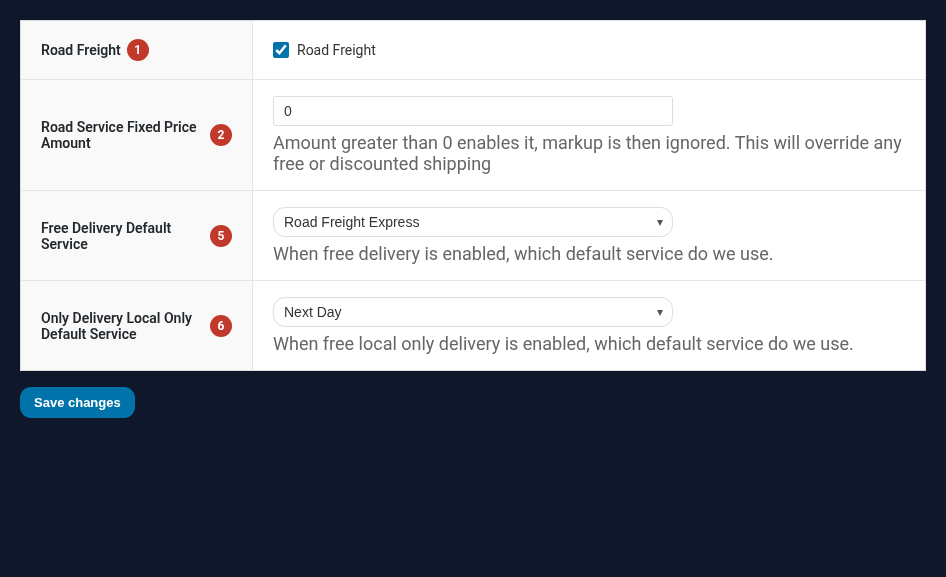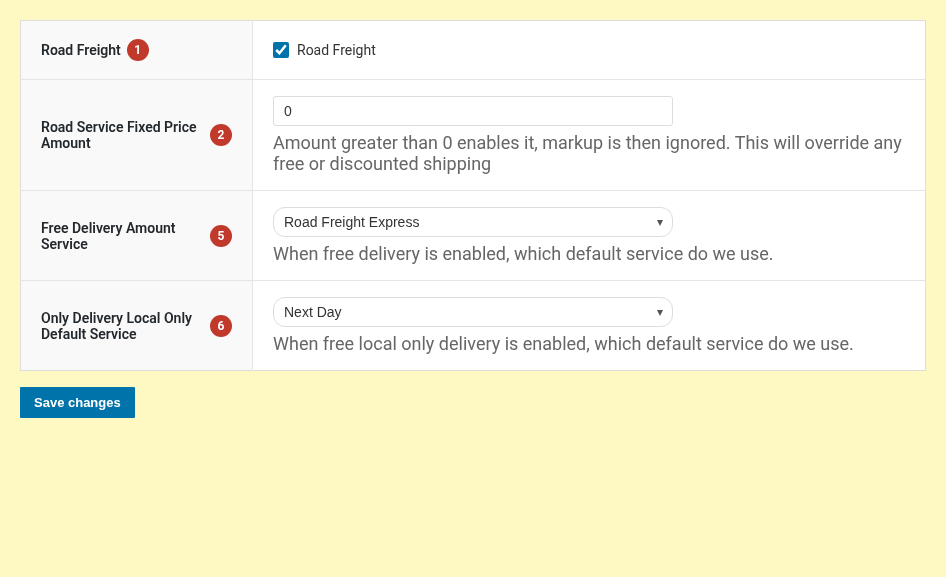--- a/index.html
+++ b/index.html
@@ -7,21 +7,21 @@
     body {
       background: #f1f1f1;
       font-family: -apple-system, BlinkMacSystemFont, "Segoe UI", Roboto, sans-serif;
       font-size: 14px;
       color: #333;
     }
 
     .page-container {
       width: 946px;
       min-height: 577px;
-      background: #fef9c3;
+      background: #0f172a;
       padding: 20px 20px 20px 20px;
     }
 
     .settings-table {
       width: 100%;
       border-collapse: collapse;
       background: #fff;
       border: 1px solid #ddd;
     }
 
@@ -147,21 +147,21 @@
       font-size: 14px;
       color: #333;
     }
 
     .save-btn {
       margin-top: 16px;
       background: #0073aa;
       color: #fff;
       border: none;
       padding: 8px 14px;
-      border-radius: 1px;
+      border-radius: 11px;
       font-size: 13px;
       font-weight: 600;
       cursor: pointer;
     }
   </style>
 </head>
 <body>
 
 <div class="page-container">
   <table class="settings-table" id="settings-table-el">
@@ -185,21 +185,21 @@
             <div class="label-inner">
               <span class="label-text">Road Service Fixed Price Amount</span>
               <span class="badge">2</span>
             </div>
           </td>
           <td class="control-cell"><input type="number" value="0" style=""><div class="control-description">Amount greater than 0 enables it, markup is then ignored. This will override any free or discounted shipping</div></td>
         </tr>
         <tr>
           <td class="label-cell">
             <div class="label-inner">
-              <span class="label-text">Free Delivery Amount Service</span>
+              <span class="label-text">Free Delivery Default Service</span>
               <span class="badge">5</span>
             </div>
           </td>
           <td class="control-cell"><div class="select-wrapper"><select><option value="Road Freight">Road Freight</option><option value="Road Freight Express" selected="">Road Freight Express</option><option value="Next Day">Next Day</option></select><span class="select-arrow">▾</span></div><div class="control-description">When free delivery is enabled, which default service do we use.</div></td>
         </tr>
         <tr>
           <td class="label-cell">
             <div class="label-inner">
               <span class="label-text">Only Delivery Local Only Default Service</span>
               <span class="badge">6</span>

